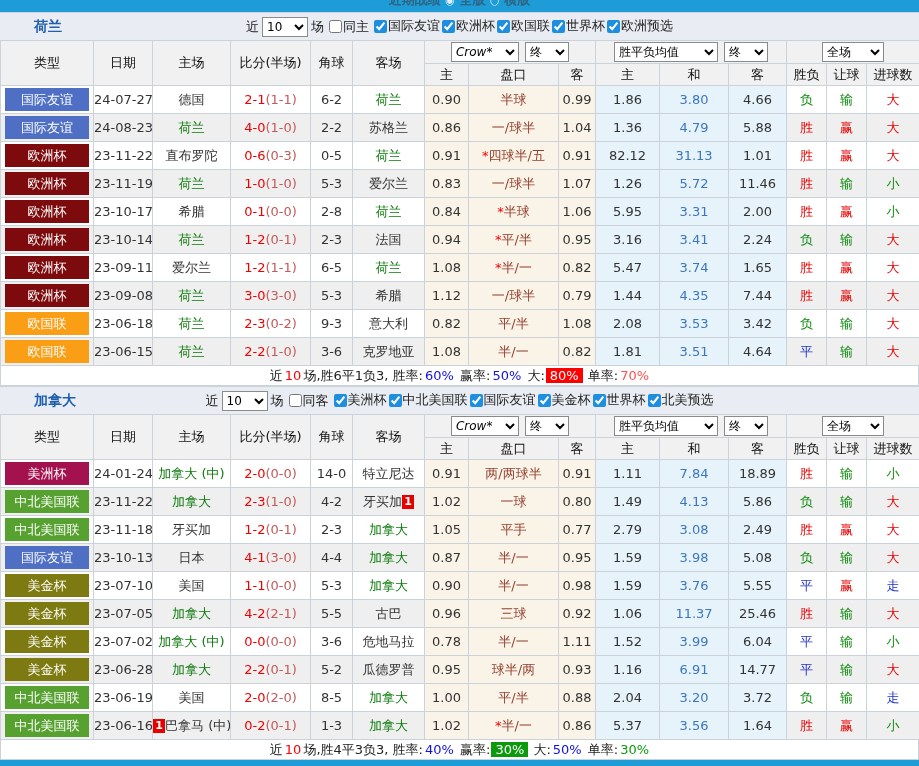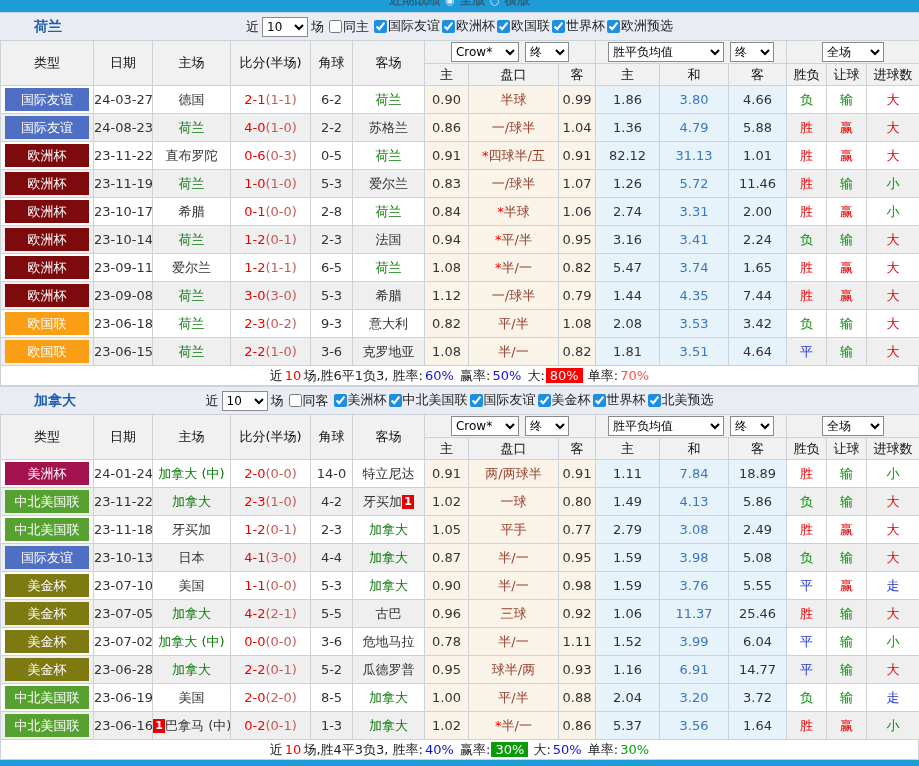--- a/index.html
+++ b/index.html
@@ -22,21 +22,21 @@
   input[type="checkbox"] { width: 13px; height: 13px; margin: 0 1px 0 2px; accent-color: #1E8FE0; }
   select { font-size: 12px; height: 20px; border: 1px solid #8A8A8A; background: #fff;
     font-family: "DejaVu Sans", "Liberation Sans", sans-serif; }
   .games-select { width: 46px; }
 
   table { border-collapse: collapse; table-layout: fixed; width: 919px; background: #fff; }
   th, td { border: 1px solid #CCD2D9; padding: 0; text-align: center;
     overflow: hidden; white-space: nowrap; }
   thead th { background: #F1F1F1; font-weight: normal; font-size: 13px; height: 22px; color: #111; }
   thead th.grp select { margin: 1px; }
-  .sel-book { width: 68px; } .sel-stage { width: 44px; } .sel-avg { width: 116px; } .sel-scope { width: 62px; }
+  .sel-book { width: 68px; font-style: italic; } .sel-stage { width: 44px; } .sel-avg { width: 104px; } .sel-scope { width: 62px; }
   tbody td { height: 28px; font-size: 13px; color: #333; }
   tr.even td { background: #EFEFEF; }
   td.crow { background: #FAF3E7 !important; }
   td.avg  { background: #E6F3FA !important; }
   .avg-mid { color: #3B76C0; }
   .badge { margin: 2px 4px; height: 23px; line-height: 23px; color: #fff; font-size: 13px; }
   .green-team { color: #0B7A0B; }
   .score { color: #EE0000; }
   .half  { color: #C55A5A; }
   .pk    { color: #93402F; }
@@ -139,21 +139,21 @@
       <th>胜负</th>
       <th>让球</th>
       <th>进球数</th>
     </tr>
   </thead>
   <tbody>
       <tr class="odd">
         <td>
           <div class="badge" style="background: rgb(78, 111, 195);">国际友谊</div>
         </td>
-        <td>24-03-27</td>
+        <td>24-07-27</td>
         <td><span>德国</span></td>
         <td><span class="score">2-1</span><span class="half">(1-1)</span></td>
         <td>6-2</td>
         <td><span class="green-team">荷兰</span></td>
         <td class="crow">0.90</td>
         <td class="crow"><span class="pk">半球</span></td>
         <td class="crow">0.99</td>
         <td class="avg">1.86</td>
         <td class="avg avg-mid">3.80</td>
         <td class="avg">4.66</td>
@@ -223,21 +223,21 @@
           <div class="badge" style="background: rgb(125, 11, 13);">欧洲杯</div>
         </td>
         <td>23-10-17</td>
         <td><span>希腊</span></td>
         <td><span class="score">0-1</span><span class="half">(0-0)</span></td>
         <td>2-8</td>
         <td><span class="green-team">荷兰</span></td>
         <td class="crow">0.84</td>
         <td class="crow"><span class="pk-star">*</span><span class="pk">半球</span></td>
         <td class="crow">1.06</td>
-        <td class="avg">2.74</td>
+        <td class="avg">5.95</td>
         <td class="avg avg-mid">3.31</td>
         <td class="avg">2.00</td>
         <td style="color: rgb(230, 0, 0);">胜</td>
         <td style="color: rgb(230, 0, 0);">赢</td>
         <td style="color: rgb(11, 138, 11);">小</td>
       </tr>
       <tr class="even">
         <td>
           <div class="badge" style="background: rgb(125, 11, 13);">欧洲杯</div>
         </td>

